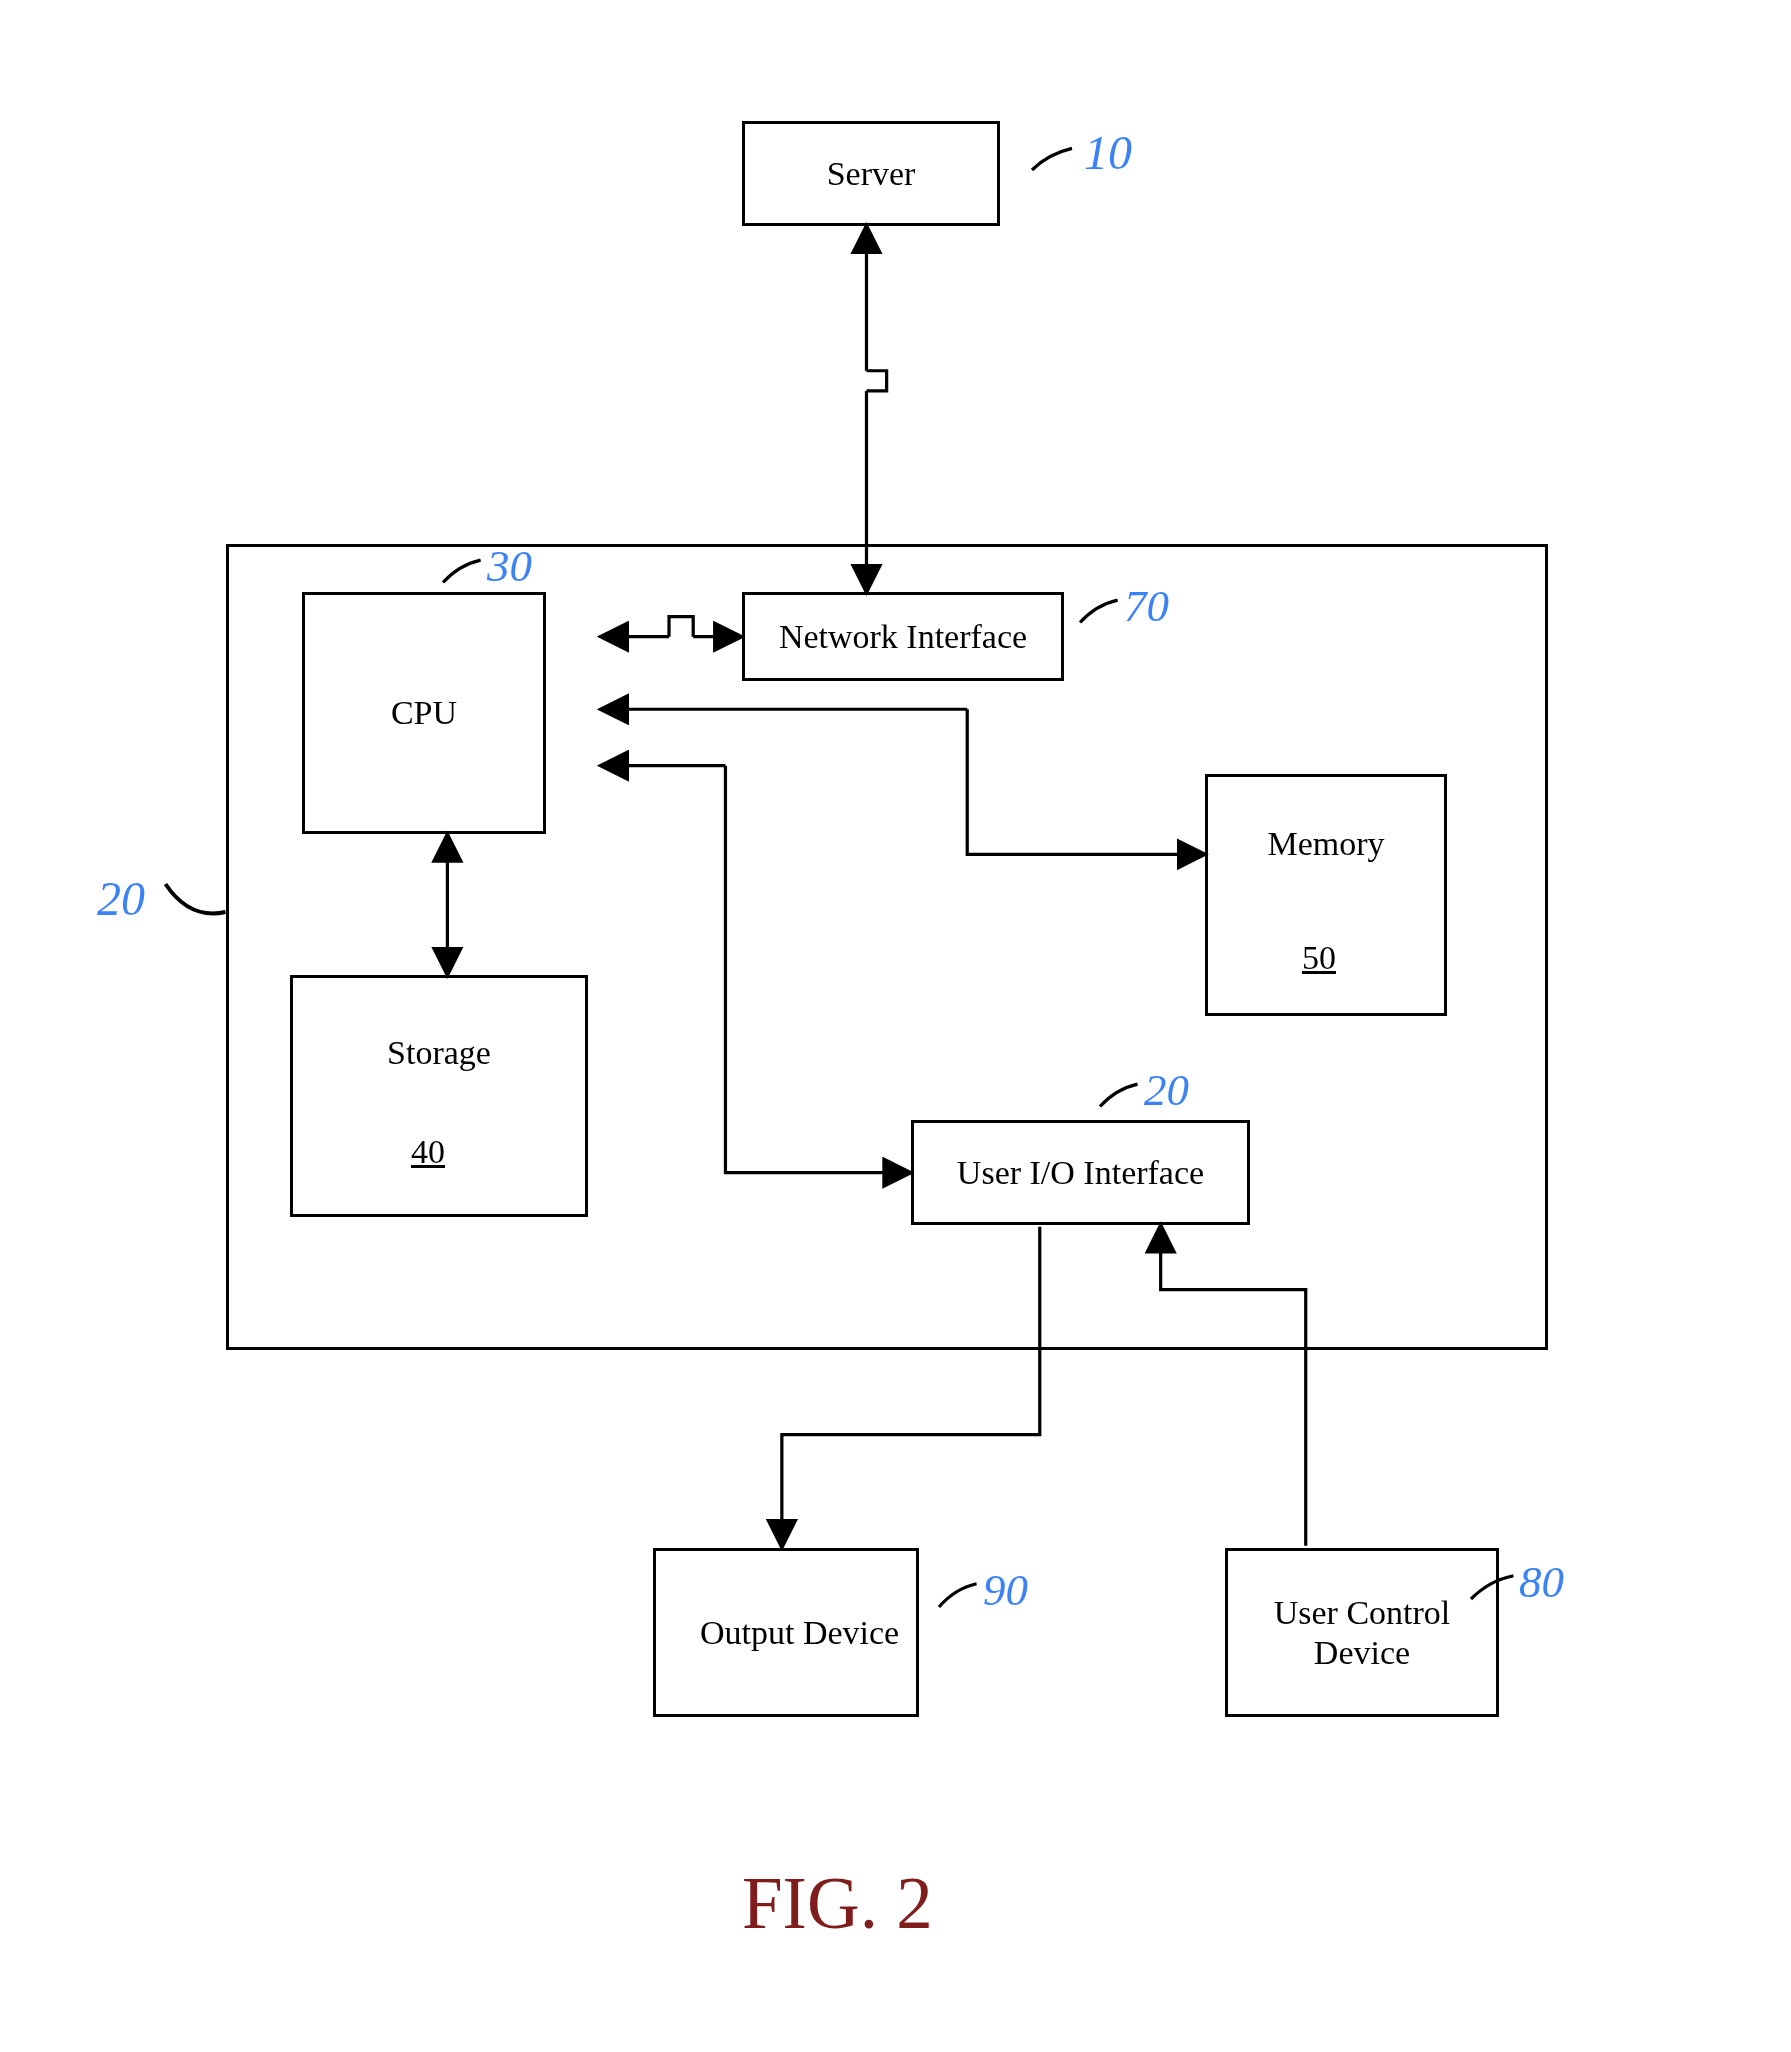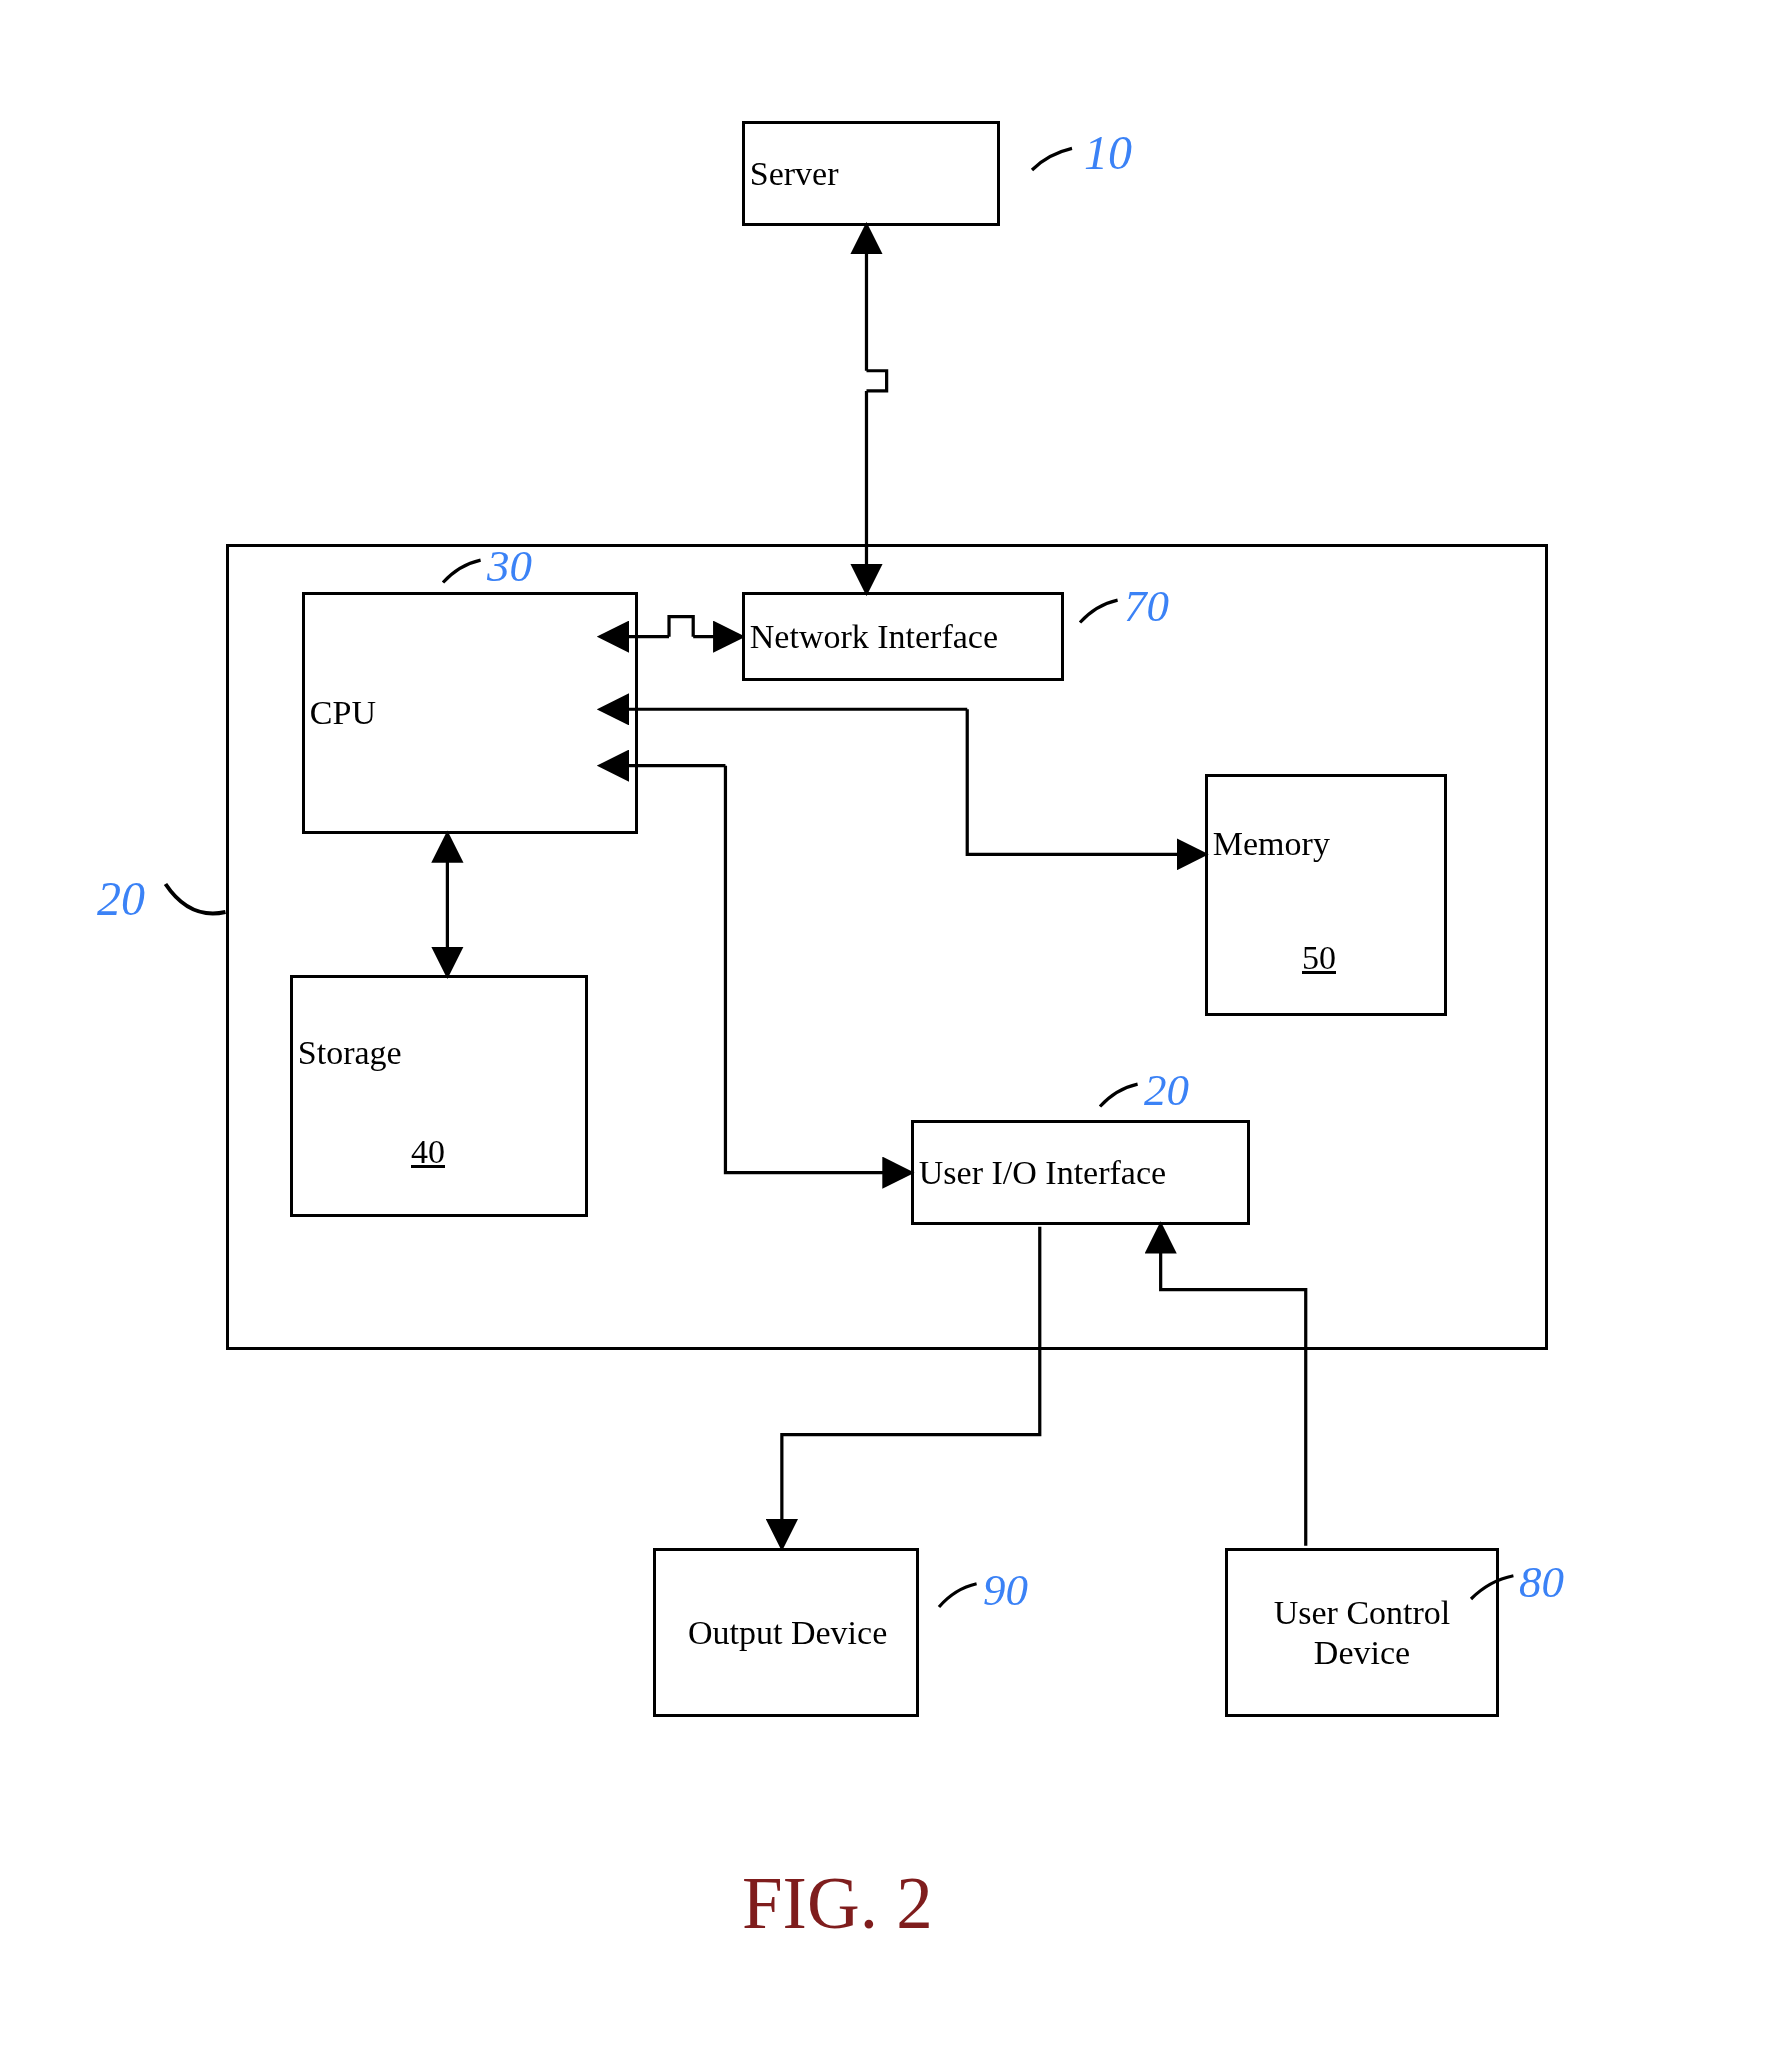--- a/index.html
+++ b/index.html
@@ -14,21 +14,21 @@
     height: 2052px;
     background: #fff;
     overflow: hidden;
   }
   .box {
     position: absolute;
     border: 3.2px solid #000;
     background: #fff;
     display: flex;
     align-items: center;
-    justify-content: flex-start;
+    justify-content: center;
     font-size: 34px;
     text-align: center;
     box-sizing: border-box;
     padding: 4.8px;
   }
   .container-box {
     position: absolute;
     border: 3.2px solid #000;
     background: transparent;
     box-sizing: border-box;
@@ -71,21 +71,21 @@
 <body>
 
 <div class="canvas">
 
   <div class="container-box" style="left:226px; top:544px; width:1322px; height:806px;"></div>
 
   <div class="box" style="left:742px; top:121px; width:258px; height:105px;">
     <span>Server</span>
   </div>
 
-  <div class="box" style="left:302px; top:592px; width:336px; height:242px;">
+  <div class="box" style="left:302px; top:592px; width:244px; height:242px;">
     <span>CPU</span>
   </div>
 
   <div class="box" style="left:742px; top:592px; width:322px; height:89px;">
     <span>Network Interface</span>
   </div>
 
   <div class="box" style="left:1205px; top:774px; width:242px; height:242px; align-items:flex-start; padding-top:48px;">
     <span>Memory</span>
   </div>

